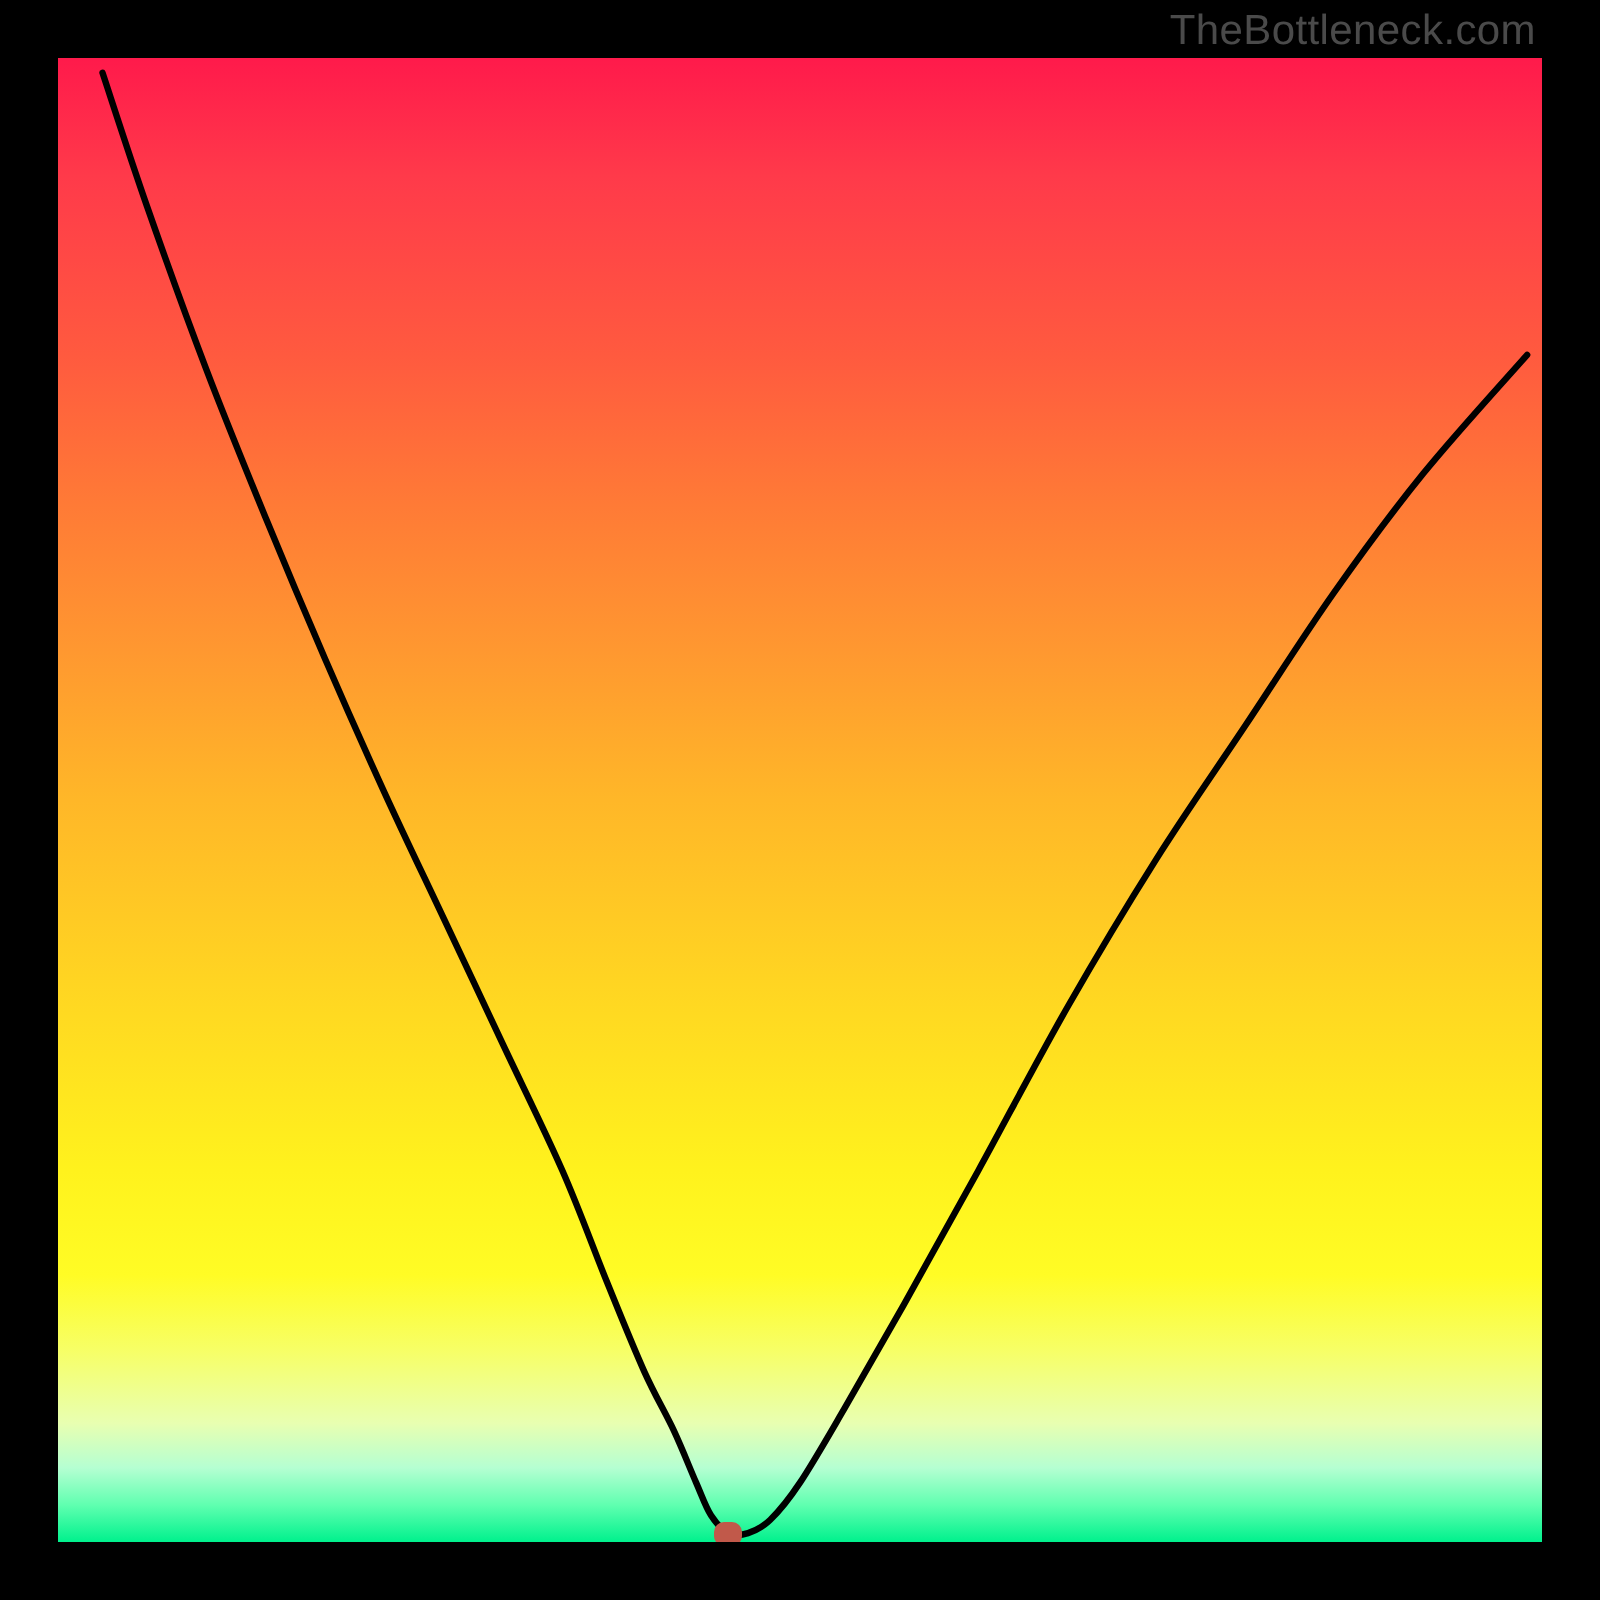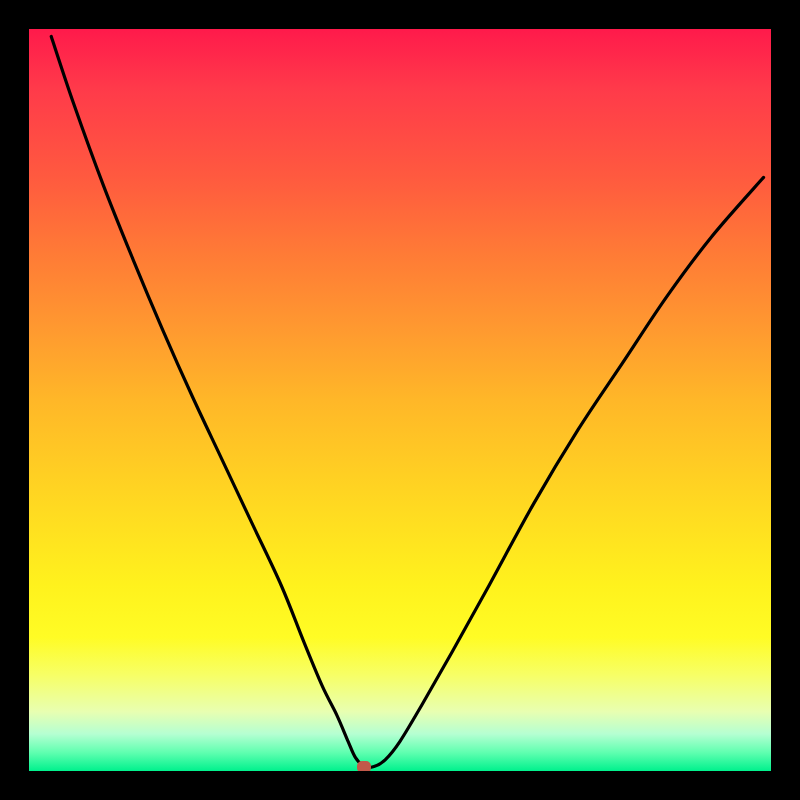--- a/index.html
+++ b/index.html
@@ -68,20 +68,21 @@
     background: #c1594a;
     border-radius: 5px;
     transform: translate(-50%, -50%);
   }
 </style>
 </head>
 <body>
 
 <div class="frame">
 
+  <div class="watermark">TheBottleneck.com</div>
 
   <div class="plot-area">
     <div class="gradient-bg"></div>
     <svg class="curve" viewBox="0 0 742 742" preserveAspectRatio="none">
       <path id="curve-path" fill="none" stroke="#000" stroke-width="3.2" stroke-linejoin="round" stroke-linecap="round" d="M 22.26 7.42 C 25.97 18.55, 35.86 49.47, 44.52 74.20 C 53.18 98.93, 64.31 129.85, 74.20 155.82 C 84.09 181.79, 93.99 205.91, 103.88 230.02 C 113.77 254.14, 123.67 277.63, 133.56 300.51 C 143.45 323.39, 153.35 345.65, 163.24 367.29 C 173.13 388.93, 183.03 409.34, 192.92 430.36 C 202.81 451.38, 212.71 472.41, 222.60 493.43 C 232.49 514.45, 243.62 536.71, 252.28 556.50 C 260.94 576.29, 267.74 595.45, 274.54 612.15 C 281.34 628.85, 287.53 644.30, 293.09 656.67 C 298.66 669.04, 303.60 677.08, 307.93 686.35 C 312.26 695.63, 315.97 705.27, 319.06 712.32 C 322.15 719.37, 323.76 724.44, 326.48 728.64 C 329.20 732.85, 332.29 736.06, 335.38 737.55 C 338.48 739.03, 341.57 738.66, 345.03 737.55 C 348.49 736.43, 351.83 735.07, 356.16 730.87 C 360.49 726.67, 364.82 721.60, 371.00 712.32 C 377.18 703.05, 384.60 690.06, 393.26 675.22 C 401.92 660.38, 411.81 643.07, 422.94 623.28 C 434.07 603.49, 446.44 581.23, 460.04 556.50 C 473.64 531.77, 489.72 500.85, 504.56 474.88 C 519.40 448.91, 534.24 424.18, 549.08 400.68 C 563.92 377.18, 578.76 356.16, 593.60 333.90 C 608.44 311.64, 623.28 288.14, 638.12 267.12 C 652.96 246.10, 666.56 227.55, 682.64 207.76 C 698.72 187.97, 725.92 158.29, 734.58 148.40"></path>
     </svg>
     <div class="marker" id="min-marker" style="left: 335.384px; top: 737.548px;"></div>
   </div>
 
 </div>

